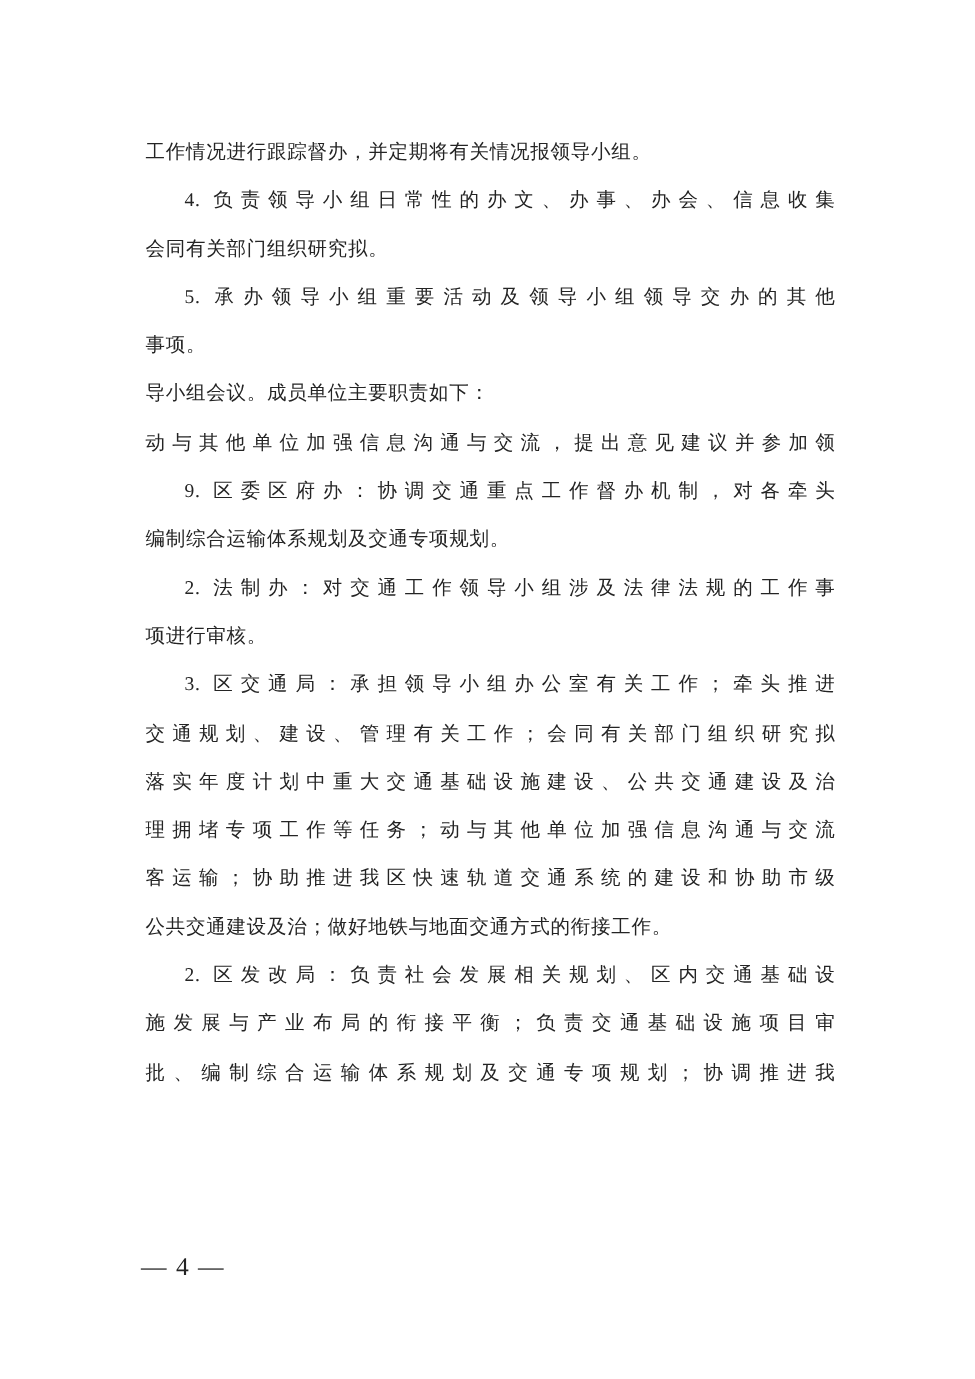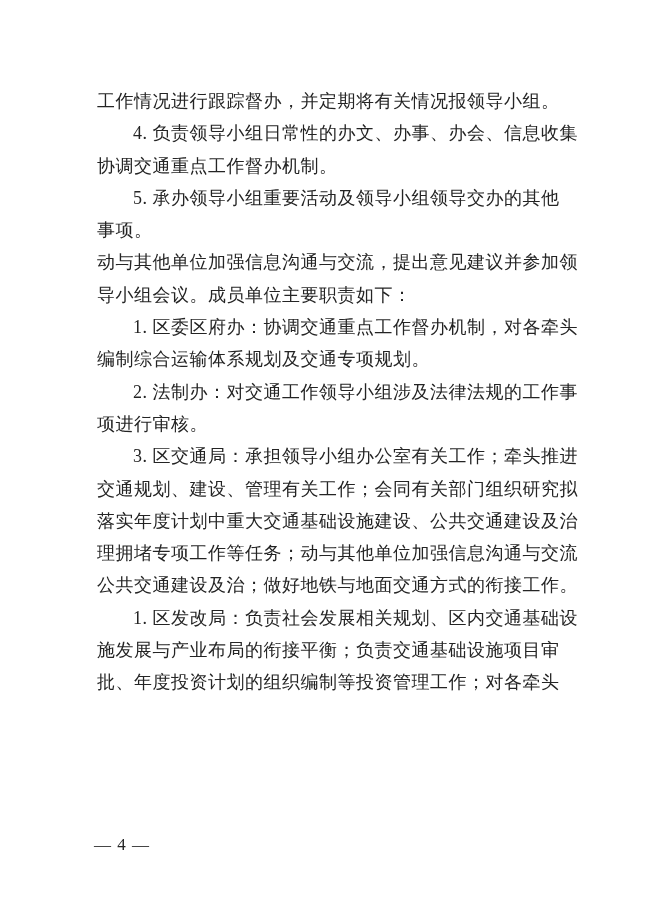--- a/index.html
+++ b/index.html
@@ -22,21 +22,21 @@
     top: 85px;
     width: 460px;
   }
   .paragraph {
     margin: 0;
     padding: 0;
   }
   .line {
     height: 32.3px;
     line-height: 32.3px;
-    font-size: 18px;
+    font-size: 13px;
     text-align: justify;
     text-align-last: justify;
     white-space: nowrap;
     letter-spacing: 0.5px;
   }
   .line.para-end {
     text-align-last: left;
   }
   .line.indent {
     text-indent: 2em;
@@ -57,45 +57,46 @@
 </head>
 <body>
 
 <div class="page">
   <div class="document-body">
       <div class="paragraph">
         <div class="line para-end">工作情况进行跟踪督办，并定期将有关情况报领导小组。</div>
       </div>
       <div class="paragraph">
         <div class="line indent">4. 负责领导小组日常性的办文、办事、办会、信息收集</div>
-        <div class="line para-end">协调交通重点工作督办机制。</div>
+        <div class="line para-end">会同有关部门组织研究拟。</div>
       </div>
       <div class="paragraph">
         <div class="line indent">5. 承办领导小组重要活动及领导小组领导交办的其他</div>
         <div class="line para-end">事项。</div>
       </div>
       <div class="paragraph">
+        <div class="line para-end">导小组会议。成员单位主要职责如下：</div>
         <div class="line">动与其他单位加强信息沟通与交流，提出意见建议并参加领</div>
-        <div class="line para-end">导小组会议。成员单位主要职责如下：</div>
       </div>
       <div class="paragraph">
-        <div class="line indent">1. 区委区府办：协调交通重点工作督办机制，对各牵头</div>
+        <div class="line indent">9. 区委区府办：协调交通重点工作督办机制，对各牵头</div>
         <div class="line para-end">编制综合运输体系规划及交通专项规划。</div>
       </div>
       <div class="paragraph">
         <div class="line indent">2. 法制办：对交通工作领导小组涉及法律法规的工作事</div>
         <div class="line para-end">项进行审核。</div>
       </div>
       <div class="paragraph">
         <div class="line indent">3. 区交通局：承担领导小组办公室有关工作；牵头推进</div>
         <div class="line">交通规划、建设、管理有关工作；会同有关部门组织研究拟</div>
         <div class="line">落实年度计划中重大交通基础设施建设、公共交通建设及治</div>
         <div class="line">理拥堵专项工作等任务；动与其他单位加强信息沟通与交流</div>
+        <div class="line">客运输；协助推进我区快速轨道交通系统的建设和协助市级</div>
         <div class="line para-end">公共交通建设及治；做好地铁与地面交通方式的衔接工作。</div>
       </div>
       <div class="paragraph">
-        <div class="line indent">1. 区发改局：负责社会发展相关规划、区内交通基础设</div>
+        <div class="line indent">2. 区发改局：负责社会发展相关规划、区内交通基础设</div>
         <div class="line">施发展与产业布局的衔接平衡；负责交通基础设施项目审</div>
-        <div class="line">批、年度投资计划的组织编制等投资管理工作；对各牵头</div>
+        <div class="line">批、编制综合运输体系规划及交通专项规划；协调推进我</div>
       </div>
     </div>
   <div class="page-number">— 4 —</div>
 </div>
 
 </body></html>

